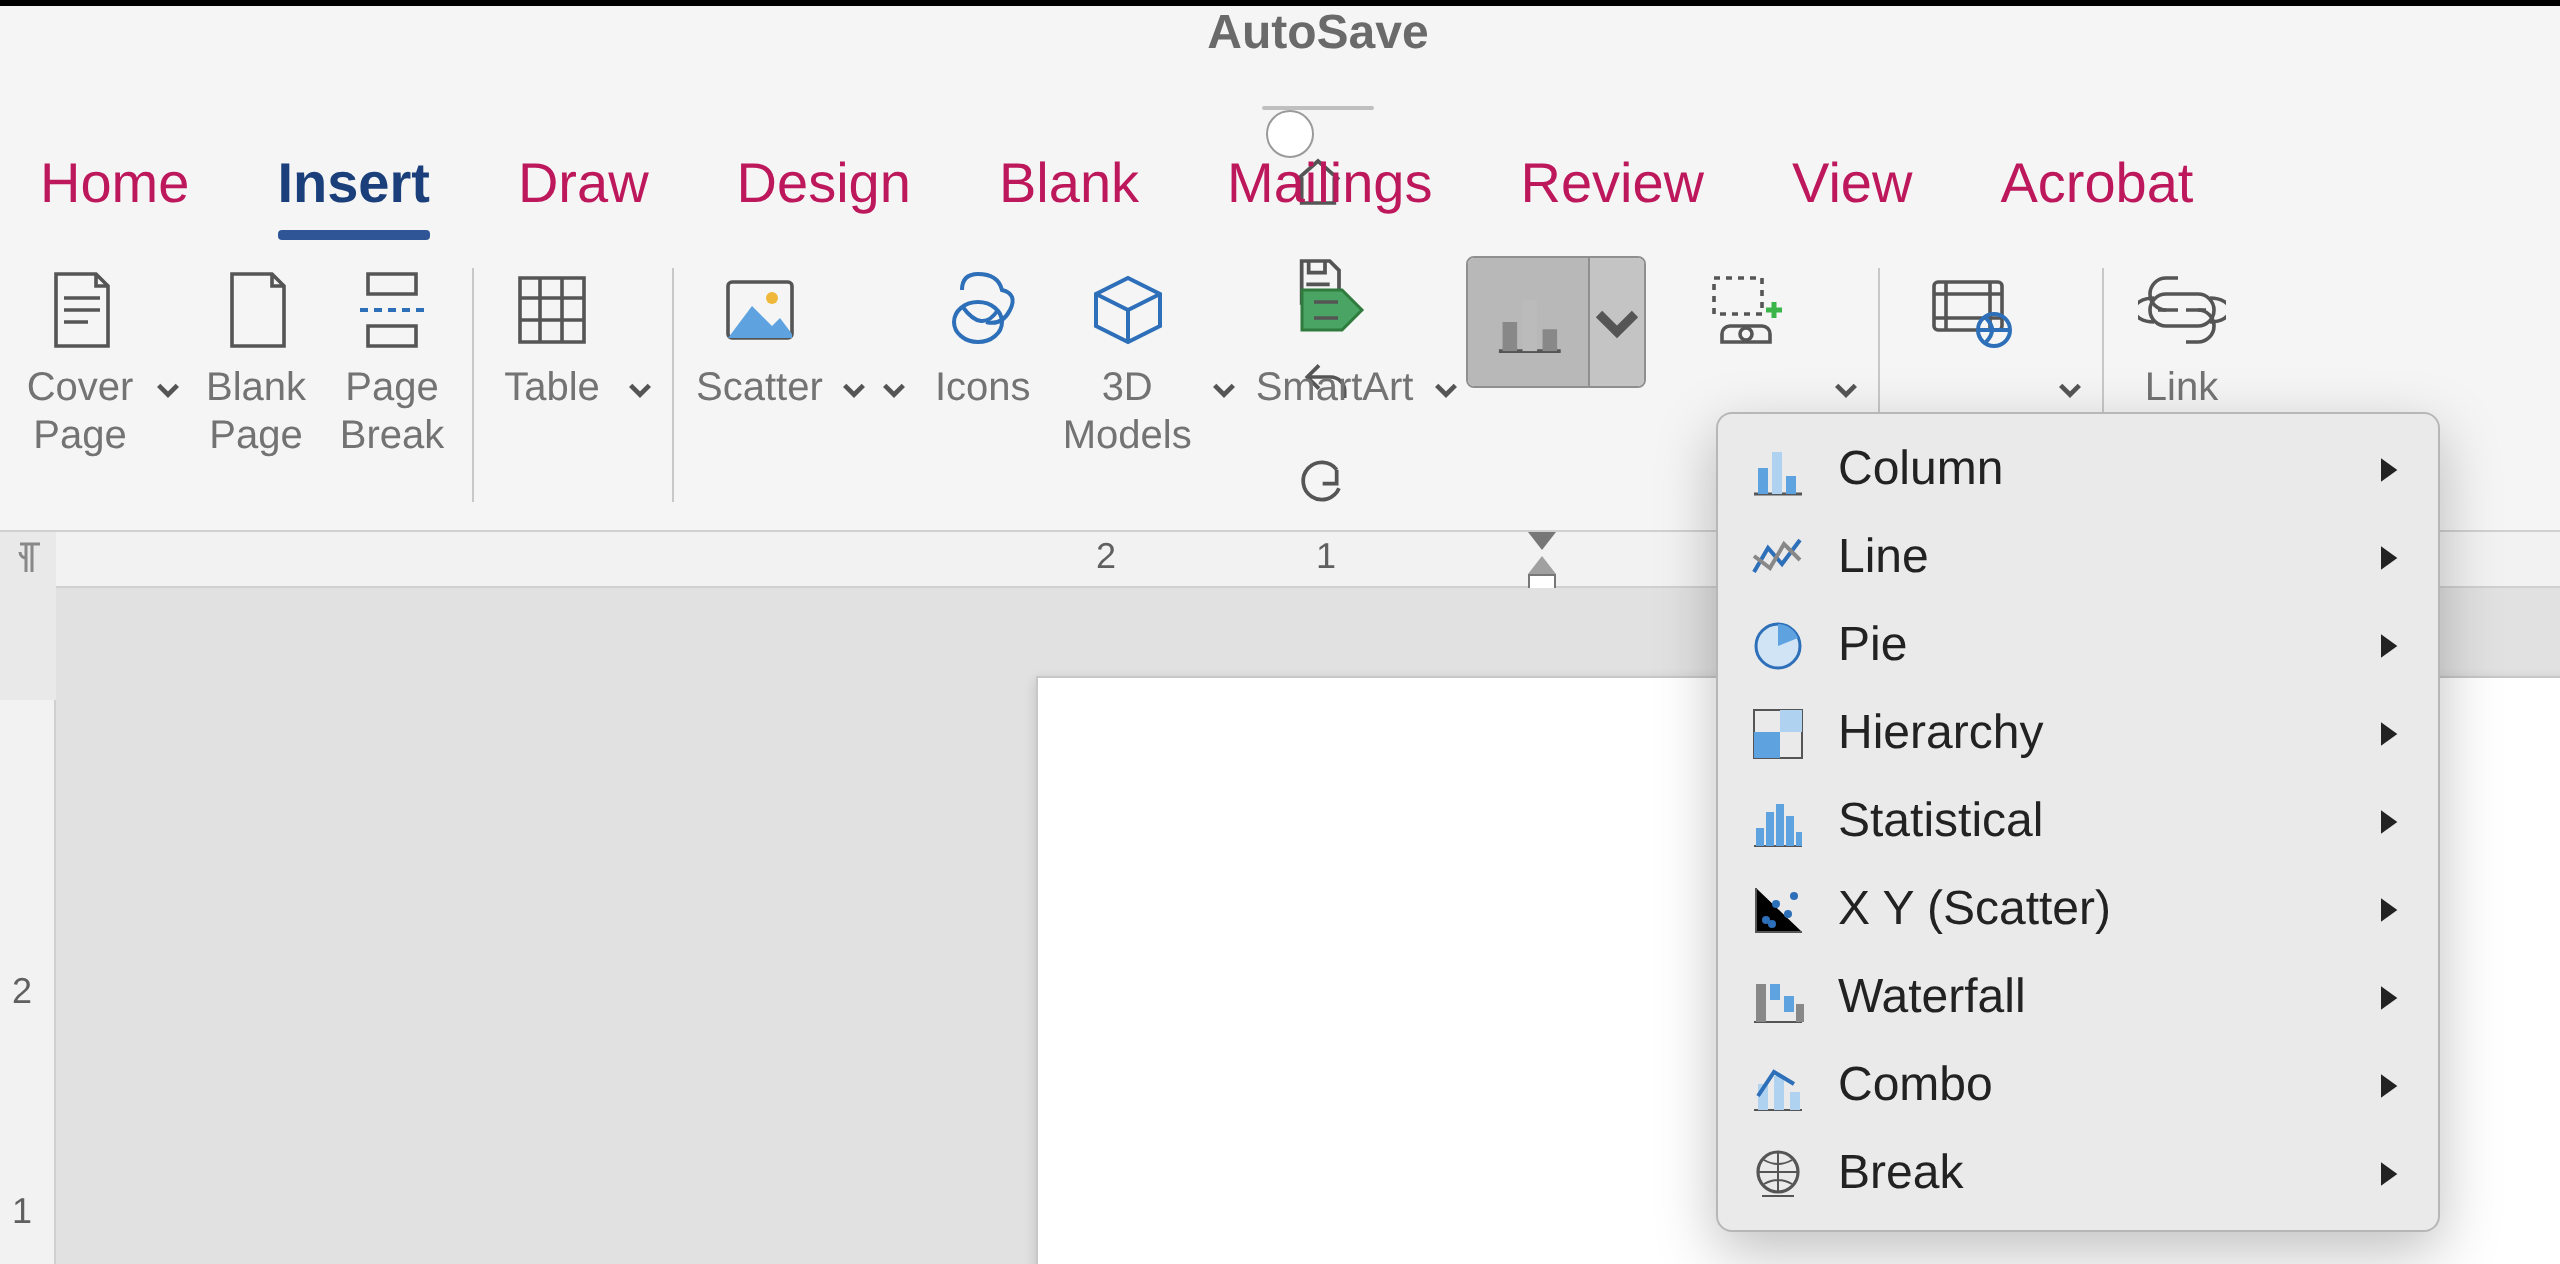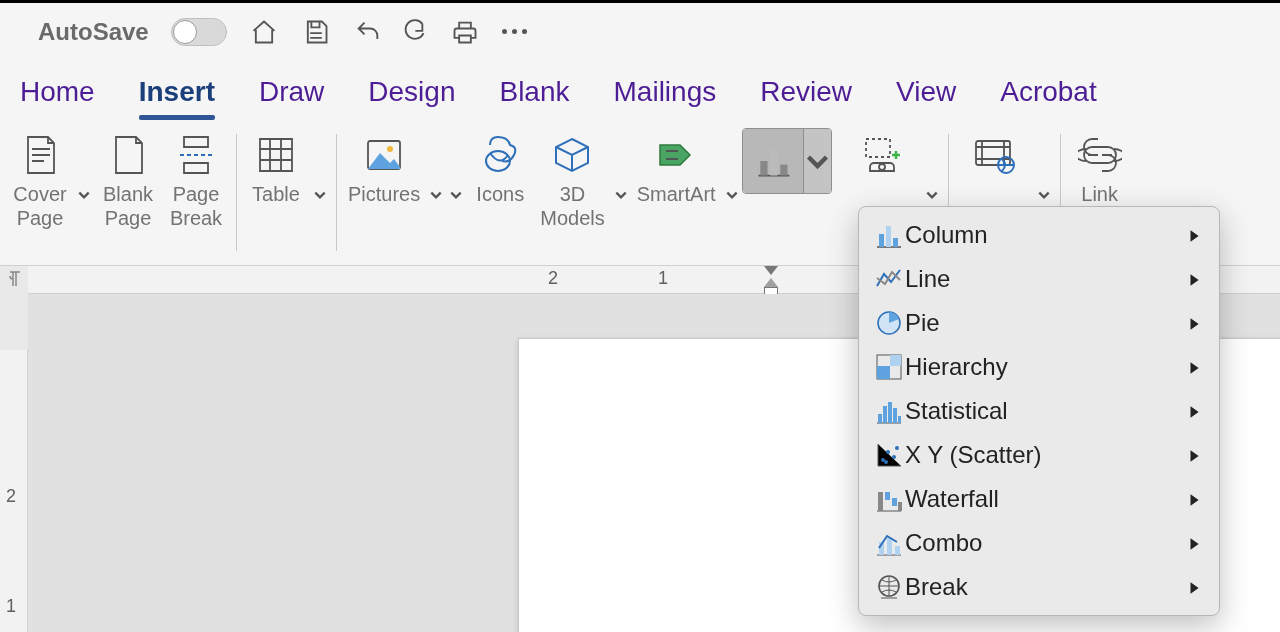--- a/index.html
+++ b/index.html
@@ -8,20 +8,21 @@
 
   
   .qat {
     height: 60px;
     background: #f5f5f5;
     border-top: 3px solid #000;
     display: flex;
     align-items: center;
     padding-left: 38px;
     gap: 22px;
+    flex-direction: column;
   }
   .qat .autosave-label {
     font-size: 24px;
     font-weight: 600;
     color: #6a6a6a;
   }
   .toggle {
     width: 56px; height: 28px;
     border-radius: 14px;
     background: #d9d9d9;
@@ -47,21 +48,21 @@
   .tabs {
     height: 60px;
     display: flex;
     align-items: flex-end;
     padding: 0 20px;
     gap: 44px;
     background: #f5f5f5;
   }
   .tab {
     font-size: 28px;
-    color: #4c1d95;
+    color: #be185d;
     padding-bottom: 12px;
     position: relative;
     cursor: pointer;
   }
   .tab.active {
     font-weight: 700;
     color: #1a3f7a;
   }
   .tab.active::after {
     content: "";
@@ -188,20 +189,21 @@
     border-radius:8px;
     box-shadow: 0 10px 30px rgba(0,0,0,.25);
     padding:6px 0;
     z-index:50;
   }
   .menu-item {
     height:44px;
     display:flex;
     align-items:center;
     padding:0 18px 0 14px;
+    gap:14px;
     font-size:24px;
     color:#222;
     cursor:pointer;
   }
   .menu-item .mi-ico { width:32px;height:32px; display:flex;align-items:center;justify-content:center;}
   .menu-item .mi-ico svg{width:30px;height:30px;}
   .menu-item .mi-label { flex:1; }
   .menu-item .mi-arrow { color:#222; }
   .menu-item .mi-arrow svg{width:14px;height:14px;}
 
@@ -331,21 +333,21 @@
 
   <div class="group">
     <div class="rbtn">
       <div class="ico">
         <svg viewBox="0 0 44 44">
           <rect class="st-g" x="6" y="8" width="32" height="28" rx="2"></rect>
           <circle fill="#f0b83a" cx="28" cy="16" r="3"></circle>
           <path class="fi-b" d="M6 36 L18 20 L28 30 L32 26 L38 34 V36 Z"></path>
         </svg>
       </div>
-      <div class="lbl">Pictures</div>
+      <div class="lbl">Scatter</div>
     </div>
     <div class="drop chev">
         <svg viewBox="0 0 12 12">
           <path d="M2 4 L6 8 L10 4"></path>
         </svg>
       </div>
 
     <div class="drop chev">
         <svg viewBox="0 0 12 12">
           <path d="M2 4 L6 8 L10 4"></path>

